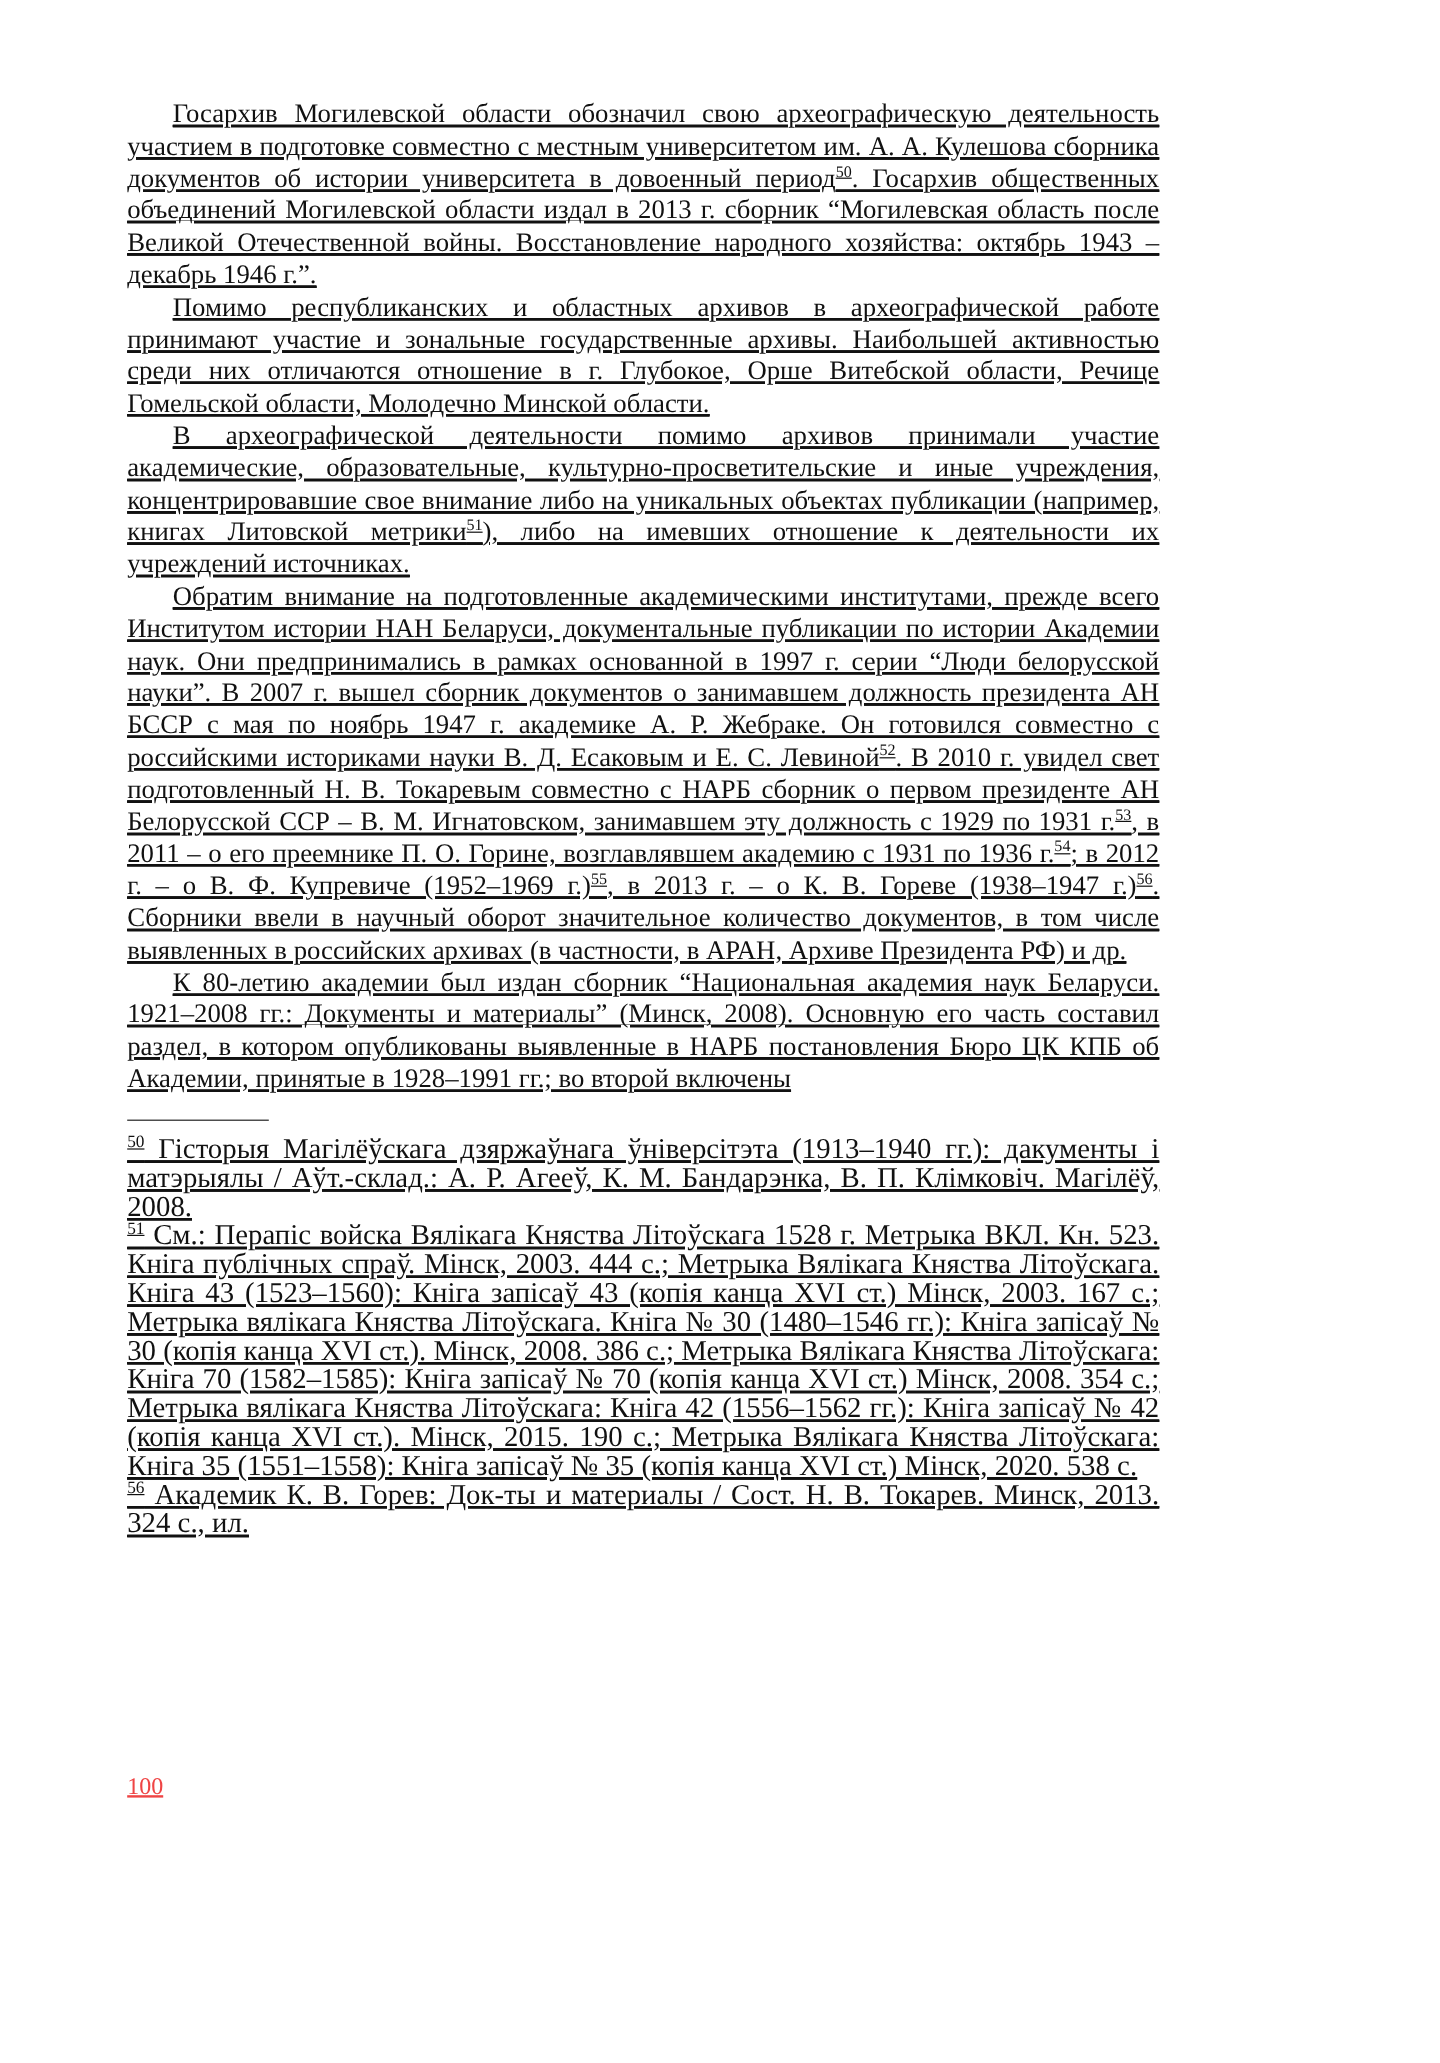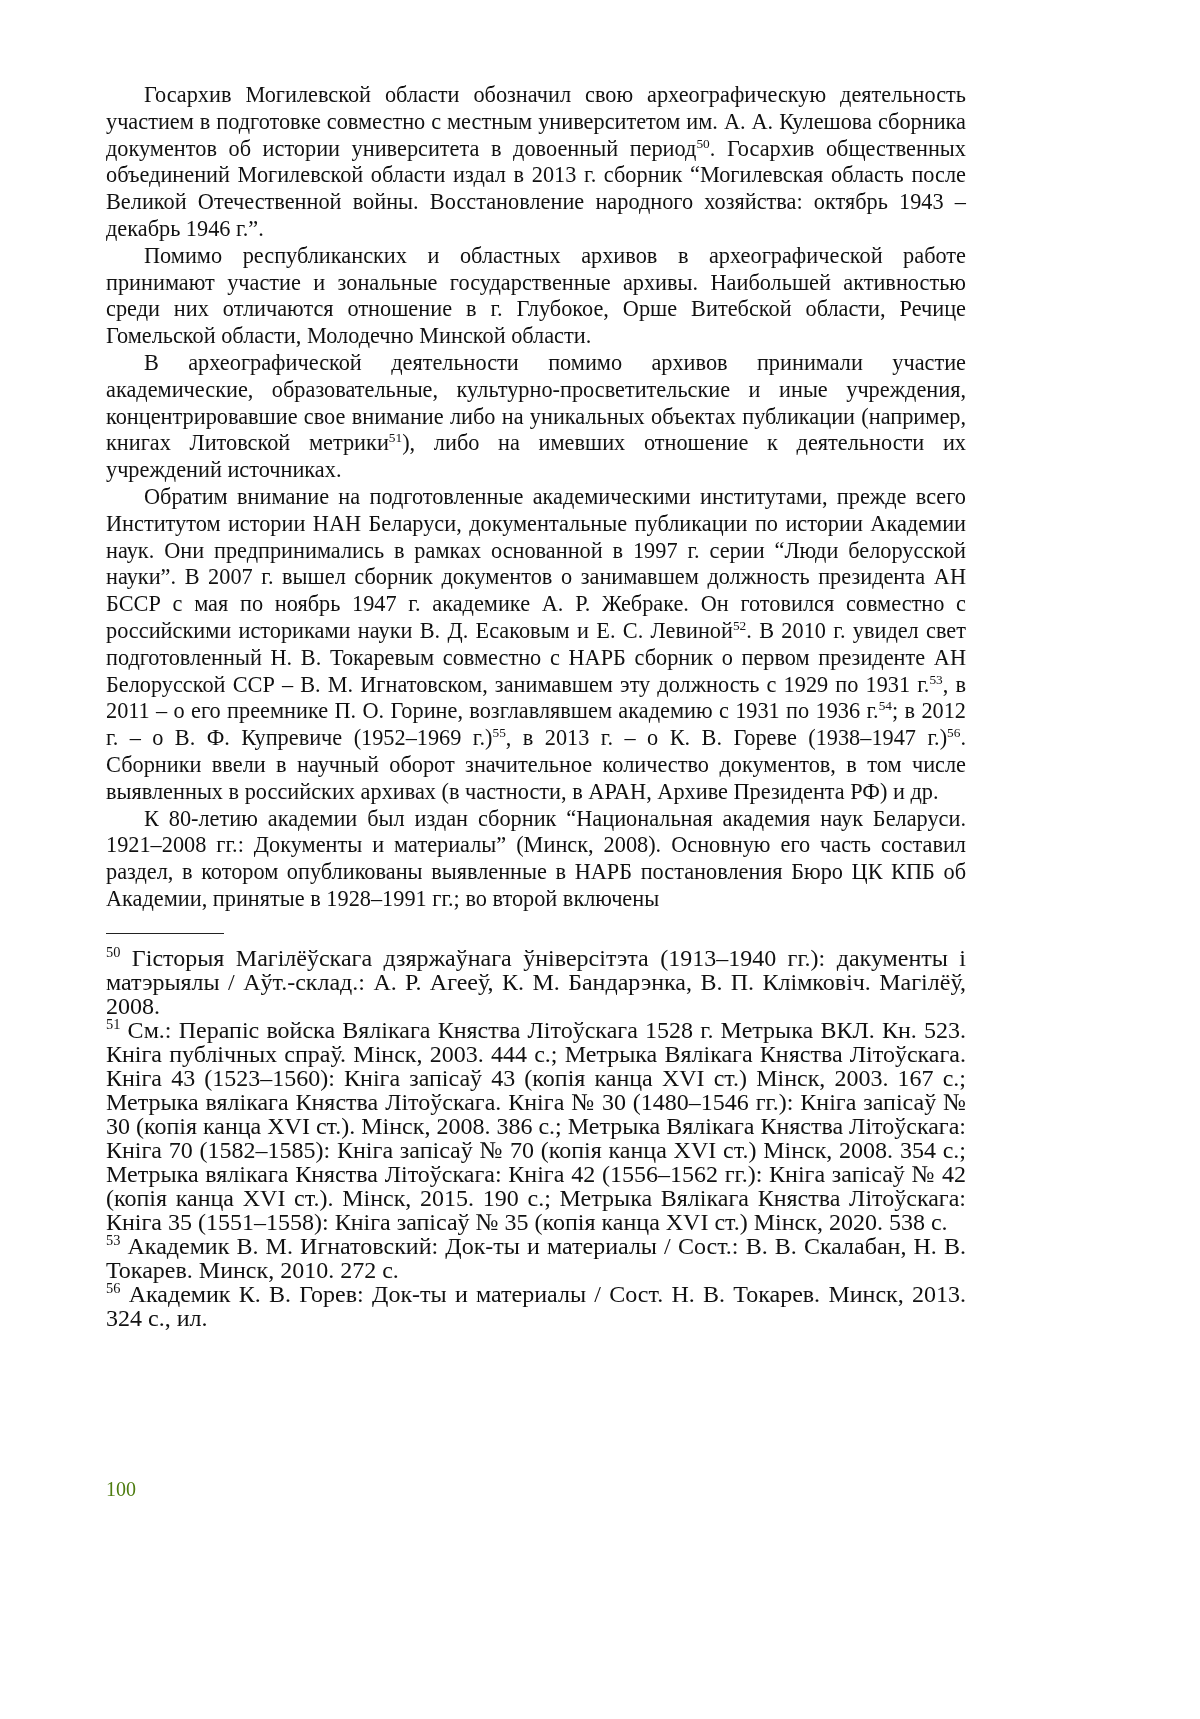--- a/index.html
+++ b/index.html
@@ -1,15 +1,15 @@
 <!DOCTYPE html>
 <html lang="ru"><head>
 <meta charset="utf-8">
 <style>
-  * { margin: 0; padding: 0; box-sizing: border-box; }
+  * { margin: 0; padding: 0; box-sizing: border-box; text-decoration: underline; }
   html, body { background: #ffffff; }
   body {
     width: 1200px; height: 1719px;
     font-family: "Liberation Serif", "DejaVu Serif", serif;
     color: #111111;
     position: relative;
     overflow: hidden;
   }
   .page {
     position: relative;
@@ -42,37 +42,36 @@
   .footnotes .footnote {
     font-size: 24px;
     line-height: 24px;
     text-align: justify;
     color: #111111;
   }
   .page-number {
     position: absolute;
     left: 106px; top: 1478px;
     font-size: 20px;
-    color: #4d7c0f;
+    color: #ef4444;
   }
 </style>
 </head>
 <body>
 
 <div class="page">
   <div class="text-block">
     <div>
         <p class="para">Госархив Могилевской области обозначил свою археографическую деятельность участием в подготовке совместно с местным университетом им. А. А. Кулешова сборника документов об истории университета в довоенный период<sup class="fn-mark">50</sup>. Госархив общественных объединений Могилевской области издал в 2013 г. сборник “Могилевская область после Великой Отечественной войны. Восстановление народного хозяйства: октябрь 1943 – декабрь 1946 г.”.</p>
         <p class="para">Помимо республиканских и областных архивов в археографической работе принимают участие и зональные государственные архивы. Наибольшей активностью среди них отличаются отношение в г. Глубокое, Орше Витебской области, Речице Гомельской области, Молодечно Минской области.</p>
         <p class="para">В археографической деятельности помимо архивов принимали участие академические, образовательные, культурно-просветительские и иные учреждения, концентрировавшие свое внимание либо на уникальных объектах публикации (например, книгах Литовской метрики<sup class="fn-mark">51</sup>), либо на имевших отношение к деятельности их учреждений источниках.</p>
         <p class="para">Обратим внимание на подготовленные академическими институтами, прежде всего Институтом истории НАН Беларуси, документальные публикации по истории Академии наук. Они предпринимались в рамках основанной в 1997 г. серии “Люди белорусской науки”. В 2007 г. вышел сборник документов о занимавшем должность президента АН БССР с мая по ноябрь 1947 г. академике А. Р. Жебраке. Он готовился совместно с российскими историками науки В. Д. Есаковым и Е. С. Левиной<sup class="fn-mark">52</sup>. В 2010 г. увидел свет подготовленный Н. В. Токаревым совместно с НАРБ сборник о первом президенте АН Белорусской ССР – В. М. Игнатовском, занимавшем эту должность с 1929 по 1931 г.<sup class="fn-mark">53</sup>, в 2011 – о его преемнике П. О. Горине, возглавлявшем академию с 1931 по 1936 г.<sup class="fn-mark">54</sup>; в 2012 г. – о В. Ф. Купревиче (1952–1969 г.)<sup class="fn-mark">55</sup>, в 2013 г. – о К. В. Гореве (1938–1947 г.)<sup class="fn-mark">56</sup>. Сборники ввели в научный оборот значительное количество документов, в том числе выявленных в российских архивах (в частности, в АРАН, Архиве Президента РФ) и др.</p>
         <p class="para">К 80-летию академии был издан сборник “Национальная академия наук Беларуси. 1921–2008 гг.: Документы и материалы” (Минск, 2008). Основную его часть составил раздел, в котором опубликованы выявленные в НАРБ постановления Бюро ЦК КПБ об Академии, принятые в 1928–1991 гг.; во второй включены</p>
       </div>
     <hr class="footnote-sep">
     <div class="footnotes">
         <p class="footnote"><sup class="fn-mark">50</sup> Гісторыя Магілёўскага дзяржаўнага ўніверсітэта (1913–1940 гг.): дакументы і матэрыялы / Аўт.-склад.: А. Р. Агееў, К. М. Бандарэнка, В. П. Клімковіч. Магілёў, 2008.</p>
         <p class="footnote"><sup class="fn-mark">51</sup> См.: Перапіс войска Вялікага Княства Літоўскага 1528 г. Метрыка ВКЛ. Кн. 523. Кніга публічных спраў. Мінск, 2003. 444 с.; Метрыка Вялікага Княства Літоўскага. Кніга 43 (1523–1560): Кніга запісаў 43 (копія канца XVI ст.) Мінск, 2003. 167 с.; Метрыка вялікага Княства Літоўскага. Кніга № 30 (1480–1546 гг.): Кніга запісаў № 30 (копія канца XVI ст.). Мінск, 2008. 386 с.; Метрыка Вялікага Княства Літоўскага: Кніга 70 (1582–1585): Кніга запісаў № 70 (копія канца XVI ст.) Мінск, 2008. 354 с.; Метрыка вялікага Княства Літоўскага: Кніга 42 (1556–1562 гг.): Кніга запісаў № 42 (копія канца XVI ст.). Мінск, 2015. 190 с.; Метрыка Вялікага Княства Літоўскага: Кніга 35 (1551–1558): Кніга запісаў № 35 (копія канца XVI ст.) Мінск, 2020. 538 с.</p>
-        <p class="footnote"><sup class="fn-mark">53</sup> Академик В. М. Игнатовский: Док-ты и материалы / Сост.: В. В. Скалабан, Н. В. Токарев. Минск, 2010. 272 с.</p>
         <p class="footnote"><sup class="fn-mark">56</sup> Академик К. В. Горев: Док-ты и материалы / Сост. Н. В. Токарев. Минск, 2013. 324 с., ил.</p>
       </div>
   </div>
   <div class="page-number">100</div>
 </div>
 
 </body></html>

